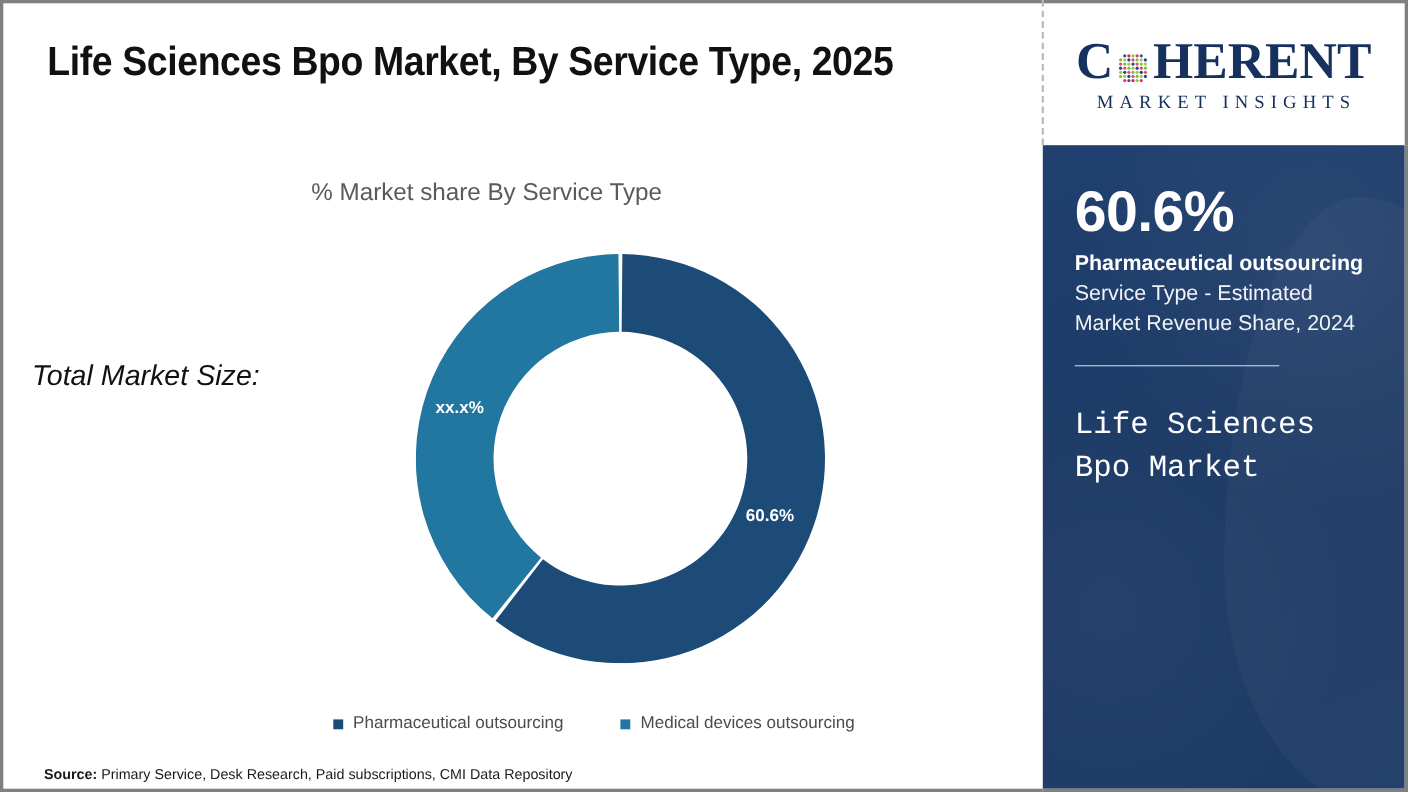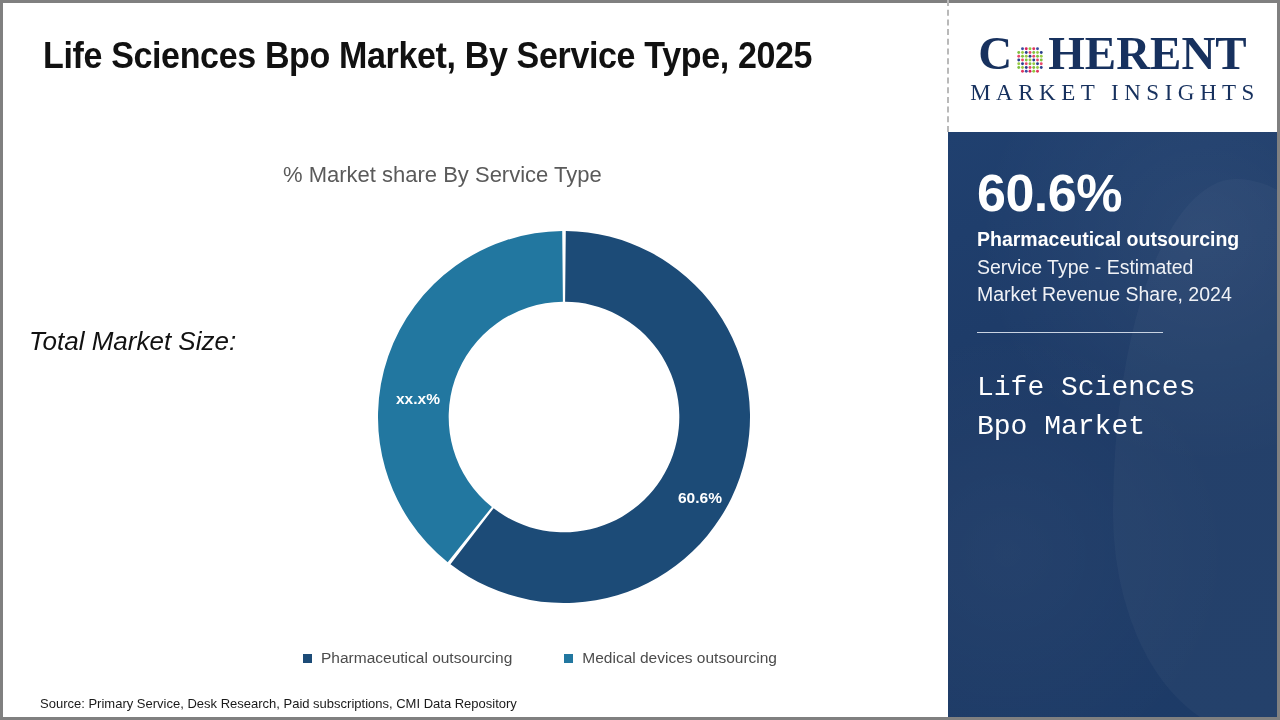--- a/index.html
+++ b/index.html
@@ -103,21 +103,20 @@
     height: 372px;
   }
   .donut-svg { display:block; width: 372px; height: 372px; }
 
   .slice-label {
     position: absolute;
     font-size: 15.5px;
     font-weight: bold;
     color: #ffffff;
     white-space: nowrap;
-    margin-top: 28px;
   }
   .slice-label.dark-seg { left: 300px; top: 230px; }
   .slice-label.light-seg { left: 18px;  top: 131px; }
 
   
   .legend {
     position: absolute;
     left: 300px;
     top: 646px;
     width: 540px;
@@ -144,21 +143,21 @@
 
   
   .source {
     position: absolute;
     left: 37px;
     top: 693px;
     font-size: 13px;
     color: #1a1a1a;
     white-space: nowrap;
   }
-  .source b { font-weight: normal; }
+  .source b { font-weight: bold; }
 
   
   .right-col {
     position: absolute;
     left: 948px;
     top: 0;
     width: 332px;
     height: 720px;
   }
 
@@ -192,21 +191,21 @@
     display: inline-block;
     width: 34px;
     height: 34px;
     margin: 0 1px;
     position: relative;
     top: 2px;
   }
   .logo-sub {
     margin-top: 3px;
     font-family: "Liberation Serif", "DejaVu Serif", serif;
-    font-size: 23px;
+    font-size: 17px;
     color: #17315e;
     letter-spacing: 5.5px;
     padding-left: 5px;
     white-space: nowrap;
   }
 
   
   .navy-panel {
     position: absolute;
     left: 0;

